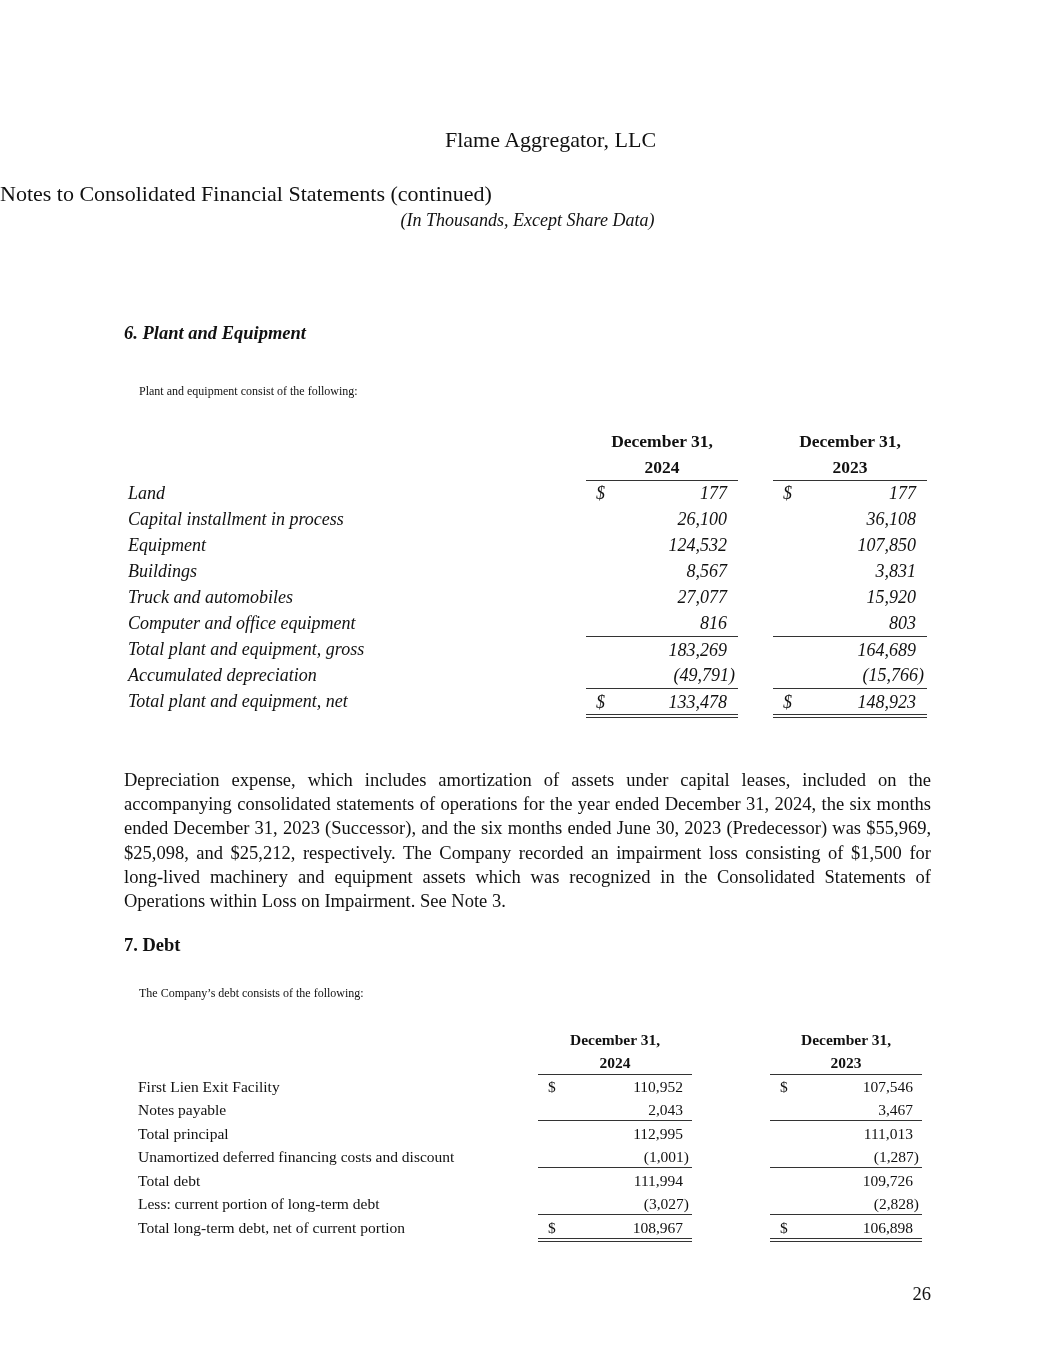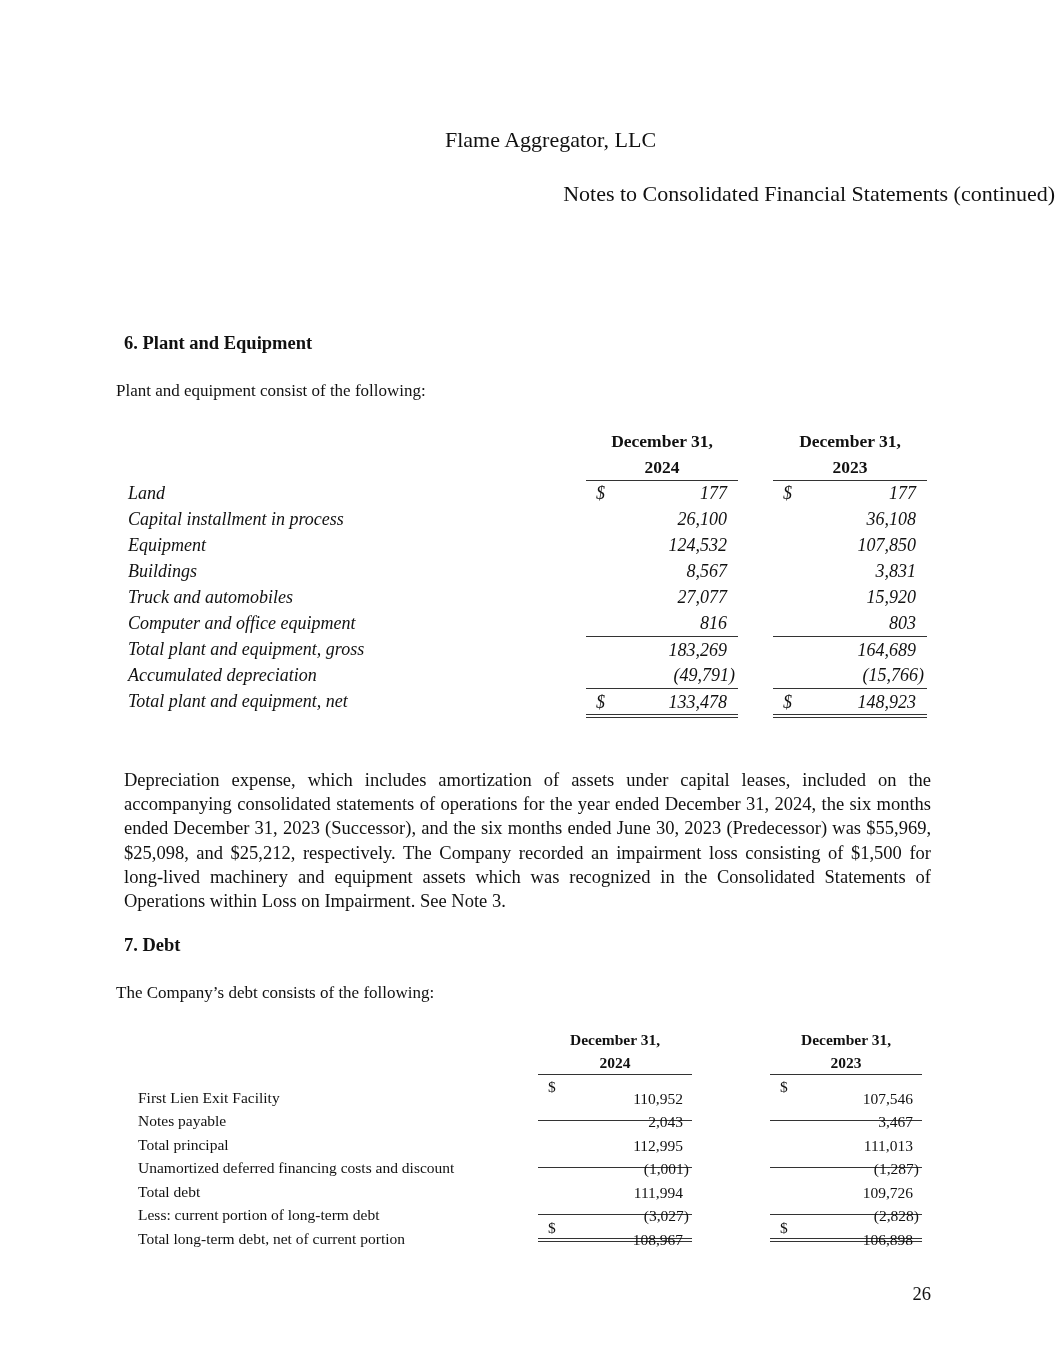--- a/index.html
+++ b/index.html
@@ -16,32 +16,32 @@
       overflow: hidden;
     }
     .page { position: absolute; left: 0; top: 0; width: 1055px; height: 1365px; }
 
     .company-name {
       position: absolute; left: 0; width: 1055px; top: 126px;
       text-align: center; font-size: 22px; line-height: 28px; padding-left: 23px;
     }
     .doc-title {
       position: absolute; left: 0; width: 1055px; top: 180px;
-      text-align: right; font-size: 22px; line-height: 28px;
+      text-align: left; font-size: 22px; line-height: 28px;
     }
     .doc-subtitle {
       position: absolute; left: 0; width: 1055px; top: 208px;
       text-align: center; font-size: 18px; line-height: 24px; font-style: italic;
     }
 
     .section-heading {
       position: absolute; left: 124px; font-weight: bold; font-size: 18.5px; line-height: 24px;
     }
     .intro-text {
-      position: absolute; left: 116px; font-size: 17px; line-height: 24px;
+      position: absolute; left: 139px; font-size: 12px; line-height: 24px;
     }
 
     
     .pe-table {
       position: absolute; left: 128px; top: 428px; width: 800px;
       font-size: 18px;
     }
     .pe-head {
       position: absolute; top: 0; height: 52px; font-weight: bold; font-size: 17.5px;
       text-align: center; line-height: 26px; border-bottom: 1.5px solid #333;
@@ -75,42 +75,43 @@
     }
     .debt-head {
       position: absolute; top: 0; height: 46px; font-weight: bold; font-size: 15.5px;
       text-align: center; line-height: 23px; border-bottom: 1.5px solid #333;
     }
     .debt-head.c1 { left: 400px; width: 154px; }
     .debt-head.c2 { left: 632px; width: 152px; }
     .debt-row {
       position: absolute; left: 0; width: 790px; height: 23px; line-height: 23px;
     }
-    .debt-row .label { position: absolute; left: 0; top: 0; white-space: nowrap; margin-top: 11px; }
+    .debt-row .label { position: absolute; left: 0; top: 0; white-space: nowrap; }
     .debt-row .cell { position: absolute; top: 0; height: 22px; }
     .debt-row .cell.c1 { left: 400px; width: 154px; }
     .debt-row .cell.c2 { left: 632px; width: 152px; }
     .debt-row .cell .dollar { left: 10px; }
-    .debt-row .cell .num { right: 9px; margin-top: 12px; }
+    .debt-row .cell .num { right: 9px; }
     .debt-row .cell .num.neg { right: 3px; }
     .debt-row .cell.bottom-double { border-bottom: 4px double #333; }
     .debt-row .cell.bottom-single { border-bottom: 1.5px solid #333; }
 
     .page-number {
       position: absolute; right: 124px; top: 1282px; font-size: 18.5px; line-height: 24px;
     }
   </style>
 </head>
 <body>
 
 <div class="page">
   <div class="company-name">Flame Aggregator, LLC</div>
   <div class="doc-title">Notes to Consolidated Financial Statements (continued)</div>
-
-  <div class="section-heading" style="top:331px;">6. Plant and Equipment</div>
+  <div class="doc-subtitle">(In Thousands, Except Share Data)</div>
+
+  <div class="section-heading" style="top:321px;font-style:italic;">6. Plant and Equipment</div>
   <div class="intro-text" style="top:379px;">Plant and equipment consist of the following:</div>
 
   <div class="pe-table">
     <div class="pe-head c1">
       <div>December 31,</div>
       <div>2024</div>
     </div>
     <div class="pe-head c2">
       <div>December 31,</div>
       <div>2023</div>

